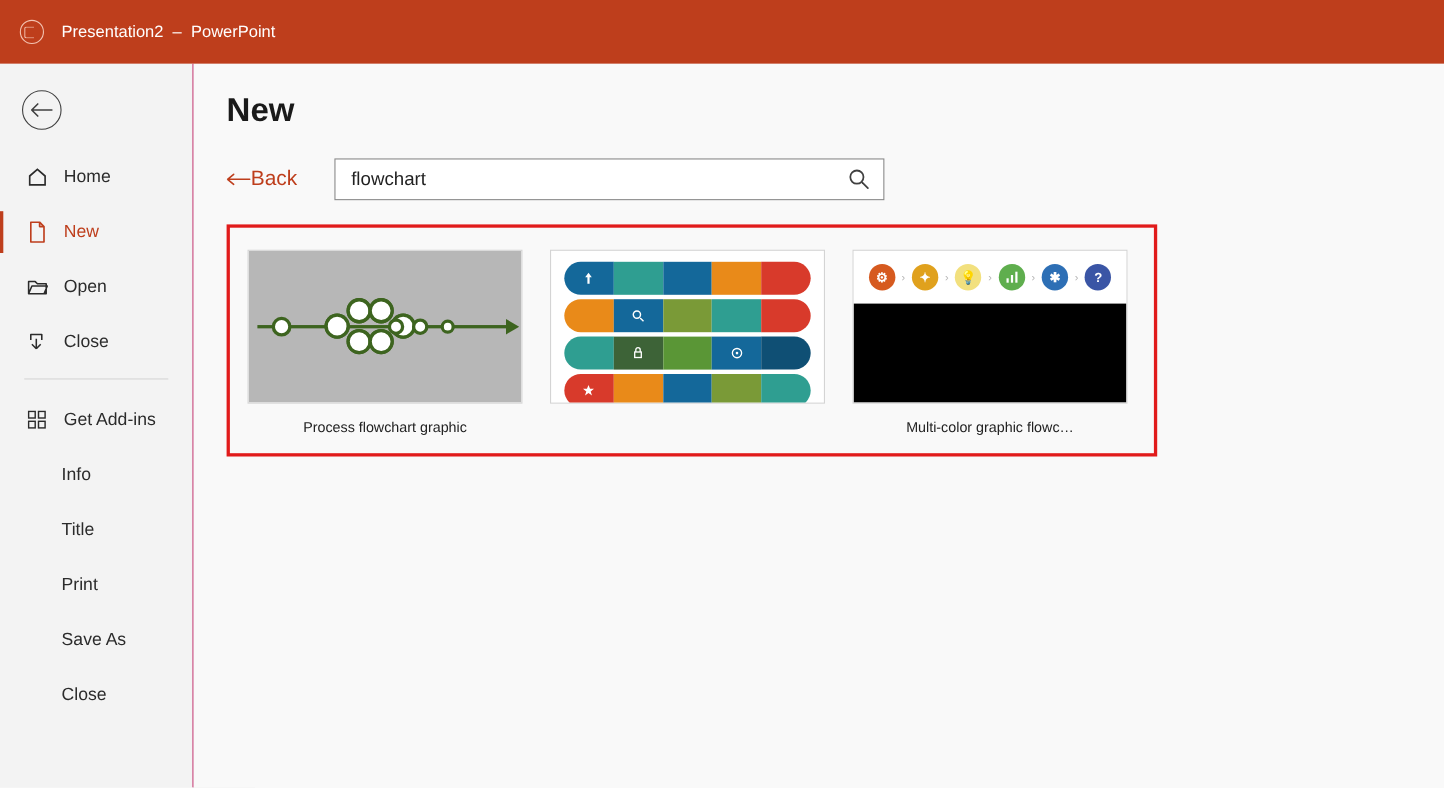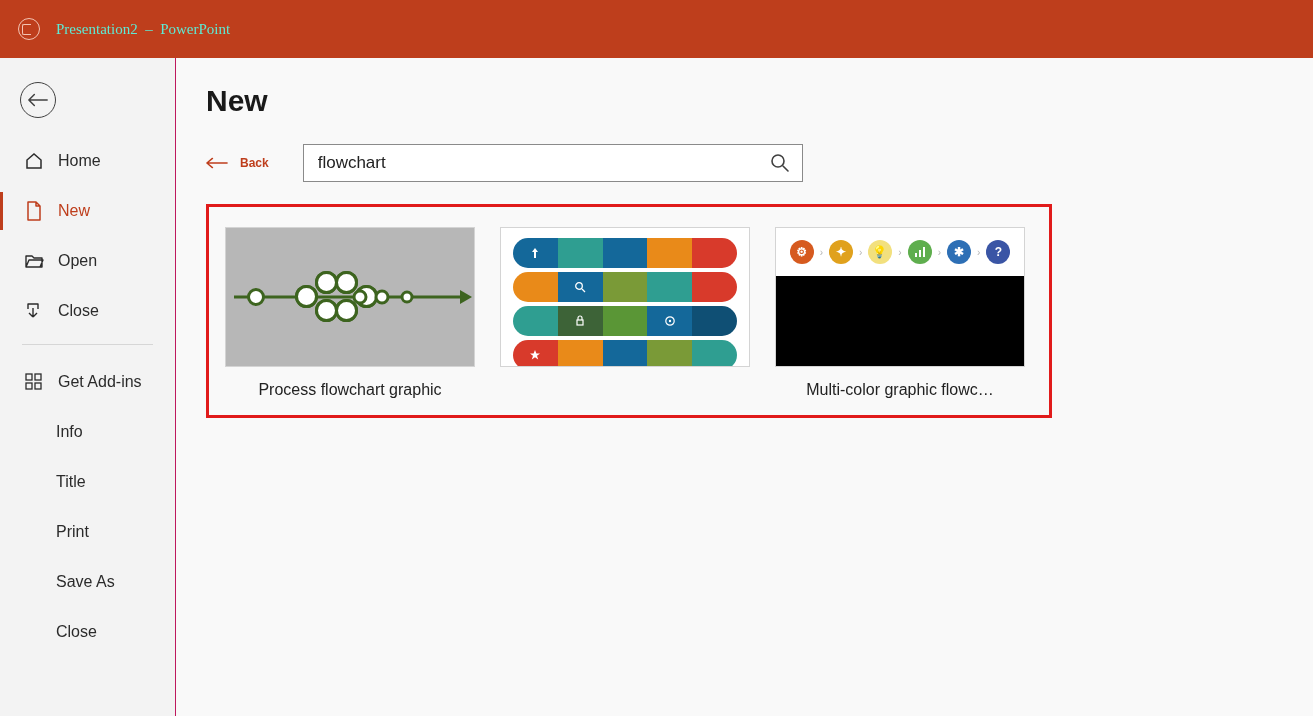--- a/index.html
+++ b/index.html
@@ -2,21 +2,21 @@
 <html><head>
 <meta charset="utf-8">
 <style>
   * { box-sizing: border-box; }
   html,body { margin:0; padding:0; height:100%; font-family: "Segoe UI", Arial, sans-serif; background:#f3f3f3; }
   .root { width:1313px; height:716px; display:flex; flex-direction:column; position:relative; }
 
   
   .titlebar {
     height:58px; background:#be3e1c; display:flex; align-items:center;
-    padding:0 18px; color:#5eead4; font-size:15px;font-family:Liberation Serif, serif;
+    padding:0 18px; color:#ffffff; font-size:15px;
   }
   .app-icon {
     width:22px; height:22px; border:1.5px solid #f3c3b2; border-radius:50%;
     margin-right:16px; position:relative; flex-shrink:0;
   }
   .app-icon::before{
     content:""; position:absolute; left:3px; top:5px; width:9px; height:11px;
     border:1.5px solid #f3c3b2; border-right:none; border-radius:2px 0 0 2px;
     box-sizing:border-box;
   }
@@ -43,42 +43,42 @@
     content:""; position:absolute; left:0; top:6px; bottom:6px; width:3px; background:#be3e1c;
   }
   .nav-icon{ width:20px; height:20px; margin-right:14px; flex-shrink:0; display:flex; align-items:center; justify-content:center;}
   .nav-divider{ margin:8px 22px 12px; border:none; border-top:1px solid #d6d6d6;}
   .nav-sub{ height:50px; display:flex; align-items:center; padding-left:56px; font-size:16px; color:#2b2b2b; cursor:pointer;}
 
   
   .main { flex:1; background:#f9f9f9; padding:26px 0 0 30px; overflow:hidden;}
   .page-title{ font-size:30px; font-weight:600; margin:0 0 26px 0; color:#1a1a1a;}
   .toolbar{ display:flex; align-items:center; gap:34px; margin-bottom:22px; }
-  .back-link{ display:flex; align-items:center; gap:12px; color:#be3e1c; font-size:12px; cursor:pointer;font-weight:bold;}
+  .back-link{ display:flex; align-items:center; color:#be3e1c; font-size:19px; cursor:pointer;}
   .back-link svg{ width:22px; height:12px;}
   .search-wrap{
     width:500px; height:38px; border:1px solid #8a8a8a; background:#fff;
     display:flex; align-items:center; padding:0 8px 0 12px;
   }
   .search-wrap input{
     flex:1; border:none; outline:none; font-size:17px; color:#222; background:transparent;
   }
   .search-btn{ width:28px; height:28px; display:flex; align-items:center; justify-content:center; cursor:pointer;}
 
   
   .results-box{
     display:flex; gap:25px; padding:20px 20px 16px 16px;
     border:3px solid #e11b1b; width:846px;
   }
   .tpl{ width:250px; cursor:pointer;}
   .thumb{
     width:250px; height:140px; background:#fff; border:1px solid #d4d4d4;
     display:flex; flex-direction:column; overflow:hidden;
   }
-  .tpl-label{ text-align:center; margin-top:14px; font-size:16px; color:#222; white-space:nowrap; overflow:hidden; text-overflow:ellipsis;}
+  .tpl-label{ text-align:center; margin-top:14px; font-size:13px; color:#222; white-space:nowrap; overflow:hidden; text-overflow:ellipsis;}
 
   
   .t1 .t1-top{ flex:1; background:#b7b7b7; position:relative;}
   .t1 .t1-bot{ height:48px; background:#3d641f; color:#cfd8c4; font-size:10px; padding:8px 10px;}
   .t1-line{ position:absolute; left:8px; right:8px; top:50%; height:3px; background:#3d641f; transform:translateY(-50%);}
   .t1-arrow{ position:absolute; right:2px; top:50%; transform:translateY(-50%); width:0;height:0;
     border-left:12px solid #3d641f; border-top:7px solid transparent; border-bottom:7px solid transparent;}
   .t1-dot{ position:absolute; top:50%; transform:translate(-50%,-50%); background:#fff; border:3px solid #3d641f; border-radius:50%;}
   .t1-d1{ left:12%; width:18px; height:18px;}
   .t1-d2{ left:54%; width:15px; height:15px;}

